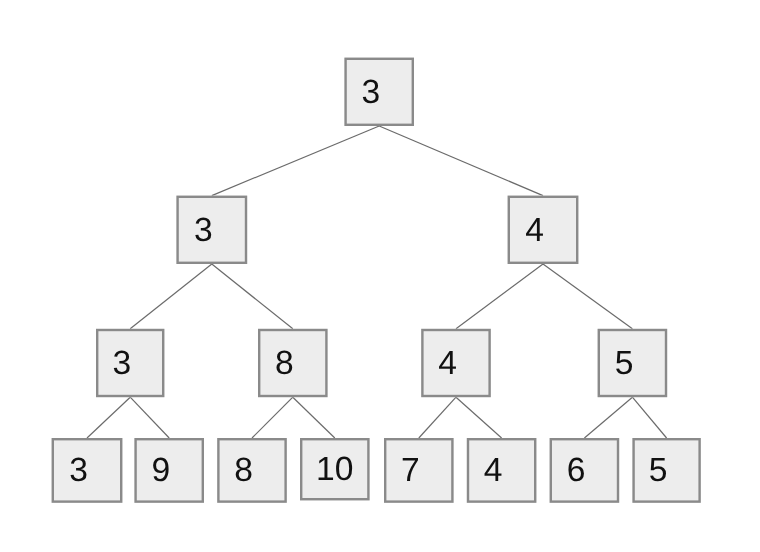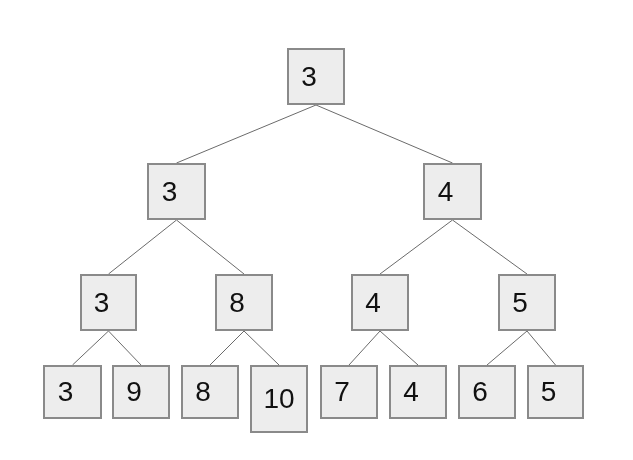--- a/index.html
+++ b/index.html
@@ -84,21 +84,21 @@
       </div>
       <div class="node" style="left: 43px; top: 365px; width: 59px; height: 54px; background: rgb(237, 237, 237); border-color: rgb(138, 138, 138); border-width: 2px; color: rgb(17, 17, 17);">
         <span class="lbl shift-left">3</span>
       </div>
       <div class="node" style="left: 112px; top: 365px; width: 58px; height: 54px; background: rgb(237, 237, 237); border-color: rgb(138, 138, 138); border-width: 2px; color: rgb(17, 17, 17);">
         <span class="lbl shift-left">9</span>
       </div>
       <div class="node" style="left: 181px; top: 365px; width: 58px; height: 54px; background: rgb(237, 237, 237); border-color: rgb(138, 138, 138); border-width: 2px; color: rgb(17, 17, 17);">
         <span class="lbl shift-left">8</span>
       </div>
-      <div class="node" style="left: 250px; top: 365px; width: 58px; height: 68px; background: rgb(237, 237, 237); border-color: rgb(138, 138, 138); border-width: 2px; color: rgb(17, 17, 17);">
+      <div class="node" style="left: 250px; top: 365px; width: 58px; height: 52px; background: rgb(237, 237, 237); border-color: rgb(138, 138, 138); border-width: 2px; color: rgb(17, 17, 17);">
         <span class="lbl">10</span>
       </div>
       <div class="node" style="left: 320px; top: 365px; width: 58px; height: 54px; background: rgb(237, 237, 237); border-color: rgb(138, 138, 138); border-width: 2px; color: rgb(17, 17, 17);">
         <span class="lbl shift-left">7</span>
       </div>
       <div class="node" style="left: 389px; top: 365px; width: 58px; height: 54px; background: rgb(237, 237, 237); border-color: rgb(138, 138, 138); border-width: 2px; color: rgb(17, 17, 17);">
         <span class="lbl shift-left">4</span>
       </div>
       <div class="node" style="left: 458px; top: 365px; width: 58px; height: 54px; background: rgb(237, 237, 237); border-color: rgb(138, 138, 138); border-width: 2px; color: rgb(17, 17, 17);">
         <span class="lbl shift-left">6</span>

